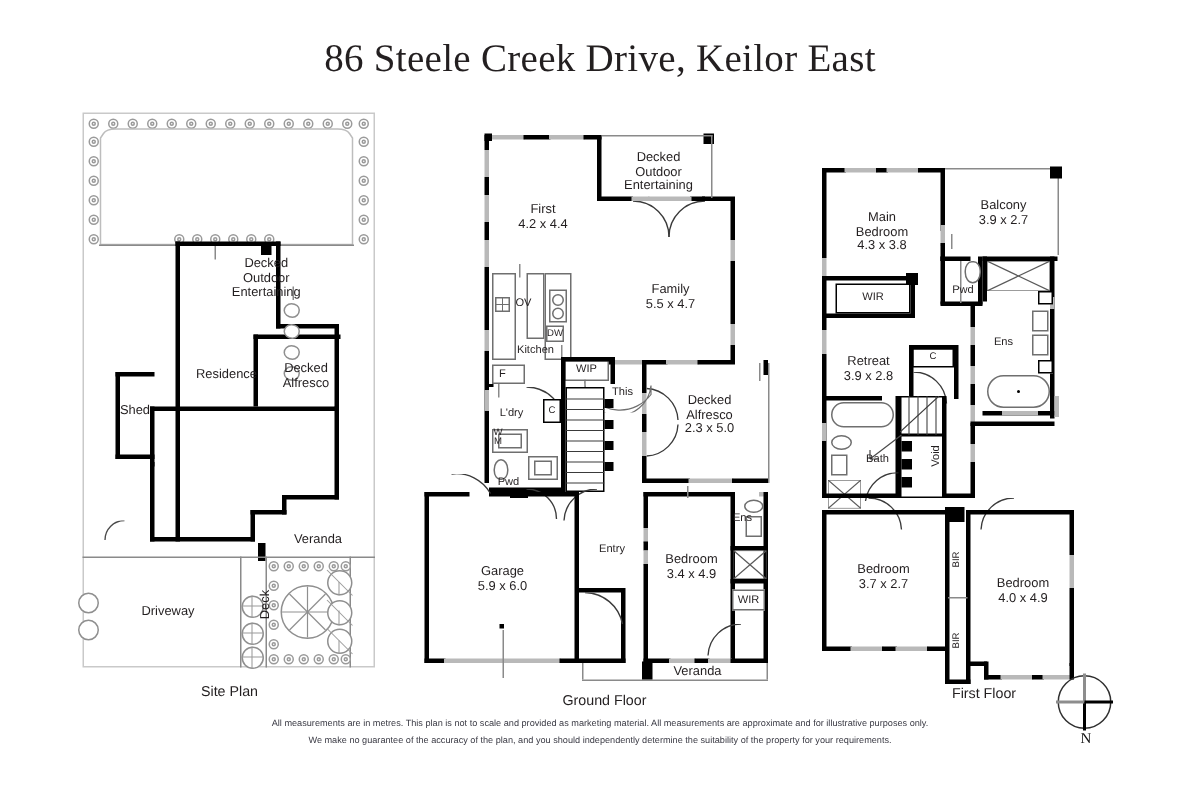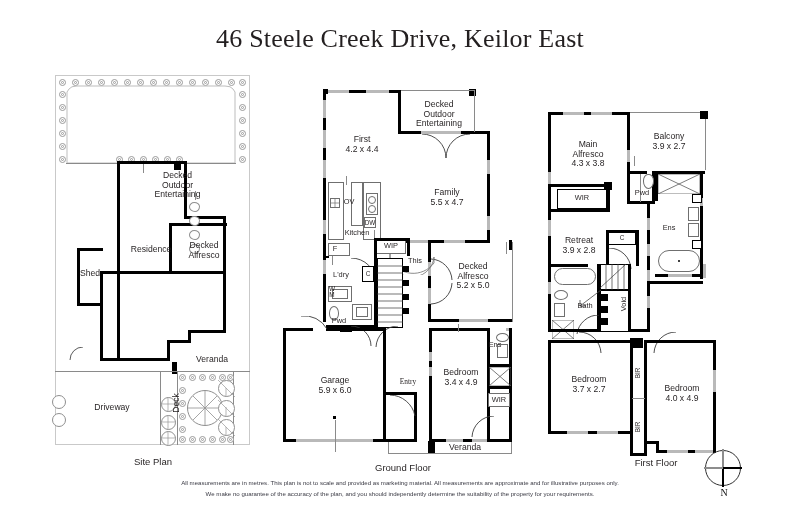--- a/index.html
+++ b/index.html
@@ -49,21 +49,21 @@
   .comp-w{position:absolute;left:-1px;top:17.4px;height:1.2px;width:19px;background:#8d8d8d;}
   .comp-e{position:absolute;left:18px;top:17px;height:2.2px;width:19px;background:#000;}
   .comp-l{position:absolute;left:12px;top:37px;width:14px;text-align:center;font-size:10px;
           font-family:"Liberation Serif",serif;color:#111;}
 </style>
 </head>
 <body>
 
 <div id="page">
 
-  <div class="title">46 Steele Creek Drive, Keilor East</div>
+  <div class="title">86 Steele Creek Drive, Keilor East</div>
 
   <div class="panel" style="left:55px;top:75px;width:195px;height:375px;">
 
     <div class="sitebg" style="left:0;top:0;width:195px;height:370px;"></div>
 
     <div>
       <div class="shrub" style="left:4px;top:4px;"></div>
       <div class="shrub" style="left:17px;top:4px;"></div>
       <div class="shrub" style="left:30px;top:4px;"></div>
       <div class="shrub" style="left:43px;top:4px;"></div>
@@ -410,36 +410,36 @@
     <div class="glin" style="left:100px;top:352px;width:1px;height:11px;"></div>
     <div class="glin" style="left:223px;top:352px;width:1px;height:11px;"></div>
     <div class="blk" style="left:140px;top:351px;width:7px;height:12px;"></div>
 
     <div class="lbl" style="left:40px;top:45px;width:68px;"><span>First</span><br><span>4.2 x 4.4</span></div>
     <div class="lbl" style="left:113px;top:10px;width:76px;">Decked
 Outdoor
 Entertaining</div>
     <div class="lbl" style="left:128px;top:98px;width:62px;"><span>Family</span><br><span>5.5 x 4.7</span></div>
     <div class="lbl" style="left:155px;top:172px;width:60px;"><span>Decked
-Alfresco</span><br><span>5.2 x 5.0</span></div>
+Alfresco</span><br><span>2.3 x 5.0</span></div>
     <div class="lbl" style="left:13px;top:286px;width:68px;"><span>Garage</span><br><span>5.9 x 6.0</span></div>
     <div class="lbl" style="left:144px;top:278px;width:58px;"><span>Bedroom</span><br><span>3.4 x 4.9</span></div>
 
     <div class="lbl sm" style="left:48px;top:139px;width:42px;">Kitchen</div>
     <div class="lbl sm" style="left:52px;top:108px;width:18px;">OV</div>
     <div class="lbl xs" style="left:76px;top:129px;width:12px;">DW</div>
     <div class="lbl sm" style="left:42px;top:155px;width:10px;">F</div>
     <div class="lbl sm" style="left:91px;top:152px;width:24px;">WIP</div>
     <div class="lbl sm" style="left:112px;top:167px;width:30px;">This</div>
     <div class="lbl sm" style="left:39px;top:181px;width:28px;">L'dry</div>
     <div class="lbl xs" style="left:76px;top:180px;width:8px;">C</div>
     <div class="lbl xs" style="left:39px;top:196px;width:10px;line-height:1.0;">W
 M</div>
     <div class="lbl sm" style="left:38px;top:227px;width:26px;">Pwd</div>
-    <div class="lbl sm" style="left:102px;top:288px;width:36px;font-family:Liberation Serif, serif;">Entry</div>
+    <div class="lbl sm" style="left:102px;top:272px;width:36px;">Entry</div>
     <div class="lbl sm" style="left:197px;top:251px;width:20px;">Ens</div>
     <div class="lbl sm" style="left:200px;top:306px;width:22px;">WIR</div>
     <div class="lbl" style="left:152px;top:353px;width:50px;">Veranda</div>
 
     <div class="caption" style="left:60px;top:372px;width:110px;">Ground Floor</div>
   </div>
 
   <div class="panel" style="left:548px;top:112px;width:200px;height:348px;">
 
     <div class="wall" style="left:0px;top:0px;width:3px;height:60px;"></div>
@@ -578,21 +578,21 @@
     <div class="wall" style="left:99px;top:118px;width:3px;height:14px;"></div>
     <div class="winw" style="left:99px;top:132px;width:3px;height:12px;"></div>
     <div class="wall" style="left:99px;top:144px;width:3px;height:14px;"></div>
     <div class="winw" style="left:99px;top:158px;width:3px;height:12px;"></div>
     <div class="wall" style="left:99px;top:170px;width:3px;height:14px;"></div>
     <div class="winw" style="left:99px;top:184px;width:3px;height:12px;"></div>
     <div class="wall" style="left:99px;top:196px;width:3px;height:24px;"></div>
     <div class="wall" style="left:99px;top:169px;width:56px;height:3px;"></div>
 
     <div class="lbl" style="left:4px;top:28px;width:72px;"><span>Main
-Alfresco</span><br><span>4.3 x 3.8</span></div>
+Bedroom</span><br><span>4.3 x 3.8</span></div>
     <div class="lbl" style="left:88px;top:20px;width:66px;"><span>Balcony</span><br><span>3.9 x 2.7</span></div>
     <div class="lbl" style="left:4px;top:124px;width:54px;"><span>Retreat</span><br><span>3.9 x 2.8</span></div>
     <div class="lbl" style="left:8px;top:263px;width:66px;"><span>Bedroom</span><br><span>3.7 x 2.7</span></div>
     <div class="lbl" style="left:103px;top:272px;width:62px;"><span>Bedroom</span><br><span>4.0 x 4.9</span></div>
 
     <div class="lbl sm" style="left:15px;top:82px;width:38px;">WIR</div>
     <div class="lbl xs" style="left:65px;top:122px;width:18px;">C</div>
     <div class="lbl sm" style="left:82px;top:77px;width:24px;">Pwd</div>
     <div class="lbl sm" style="left:108px;top:112px;width:26px;">Ens</div>
     <div class="lbl sm" style="left:22px;top:190px;width:30px;">Bath</div>

